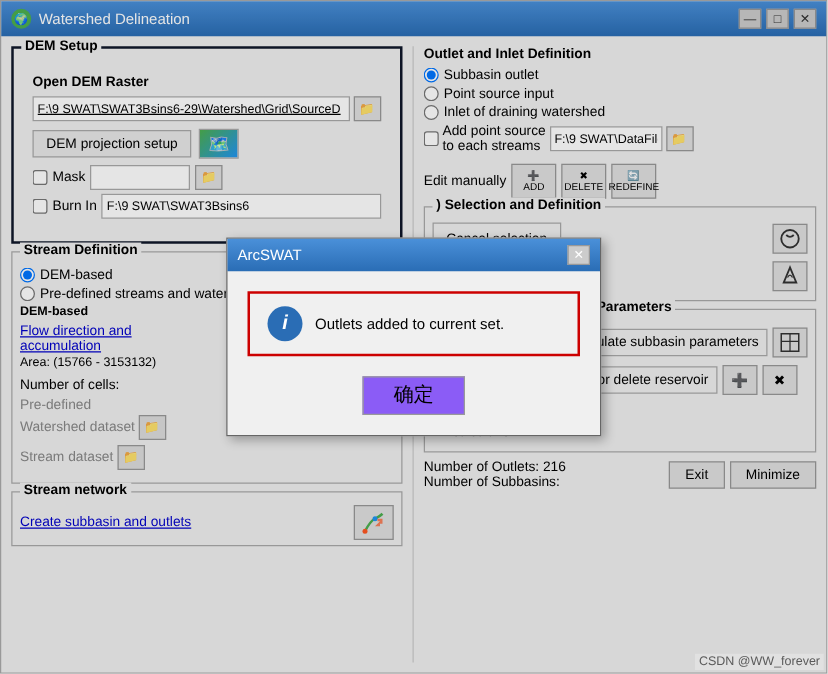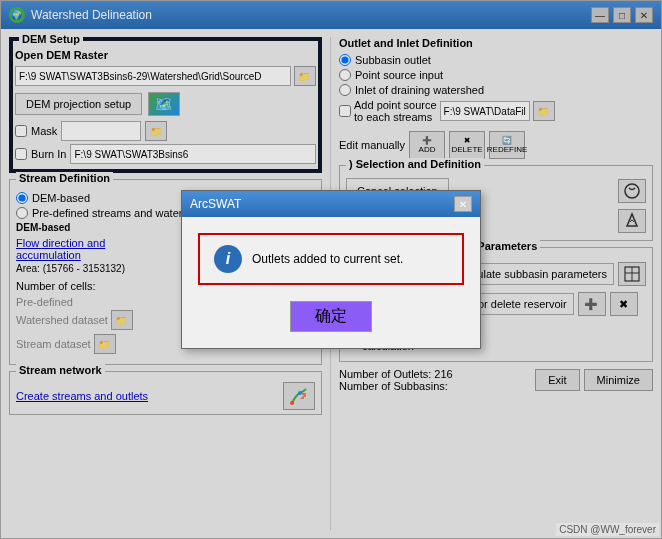--- a/index.html
+++ b/index.html
@@ -73,22 +73,22 @@
     }
 
     .section-title {
       font-weight: bold;
       font-size: 11px;
       margin-bottom: 5px;
       color: #000;
     }
 
     .group-box {
-      border: 4px solid #0f172a;
-      padding: 2px;
+      border: 2px solid #0f172a;
+      padding: 15px;
       margin-bottom: 6px;
       position: relative;
     }
 
     .group-box-title {
       position: absolute;
       top: -8px;
       left: 6px;
       background: #f0f0f0;
       padding: 0 3px;
@@ -526,21 +526,21 @@
 
   <div class="content-area">
 
     <div class="left-section">
 
       <div class="group-box">
         <span class="group-box-title">DEM Setup</span>
         <div style="margin-top:6px;">
           <div class="section-title">Open DEM Raster</div>
           <div class="input-row">
-            <input class="input-field" type="text" style="font-size: 10px;" value="F:\9 SWAT\SWAT3Bsins6-29\Watershed\Grid\SourceD">
+            <input class="input-field" type="text" style="font-size: 10px; text-decoration: underline;" value="F:\9 SWAT\SWAT3Bsins6-29\Watershed\Grid\SourceD">
             <div class="browse-btn">📁</div>
           </div>
           <div style="display:flex; align-items:center; gap:6px; margin:3px 0;">
             <button class="dem-projection-btn">DEM projection setup</button>
             <div class="map-icon">🗺️</div>
           </div>
           <div class="checkbox-row">
             <input type="checkbox" style="">
             <label>Mask</label>
             <input class="input-field" type="text" style="width: 80px; flex: 0 0 80px;">
@@ -598,21 +598,21 @@
               <label class="disabled-label">Stream dataset</label>
               <div class="browse-btn" style="background:#ddd;">📁</div>
             </div>
           </div>
         </div>
       </div>
 
       <div class="stream-network-box">
         <span class="stream-network-title">Stream network</span>
         <div class="stream-network-row" style="margin-top:6px;">
-          <span class="link-text">Create streams and outlets</span>
+          <span class="link-text">Create subbasin and outlets</span>
           <div class="icon-btn">
             <svg width="22" height="22" viewBox="0 0 22 22">
               <path d="M4 18 Q8 10 12 8 Q16 6 18 4" stroke="#4CAF50" stroke-width="2" fill="none"></path>
               <circle cx="4" cy="18" r="2" fill="#FF5722"></circle>
               <circle cx="12" cy="8" r="2" fill="#2196F3"></circle>
               <path d="M12 14 L16 10 L14 10 L14 8 L18 8 L18 12 L16 12 L16 14 Z" fill="#FF5722" opacity="0.7"></path>
             </svg>
           </div>
         </div>
       </div>

